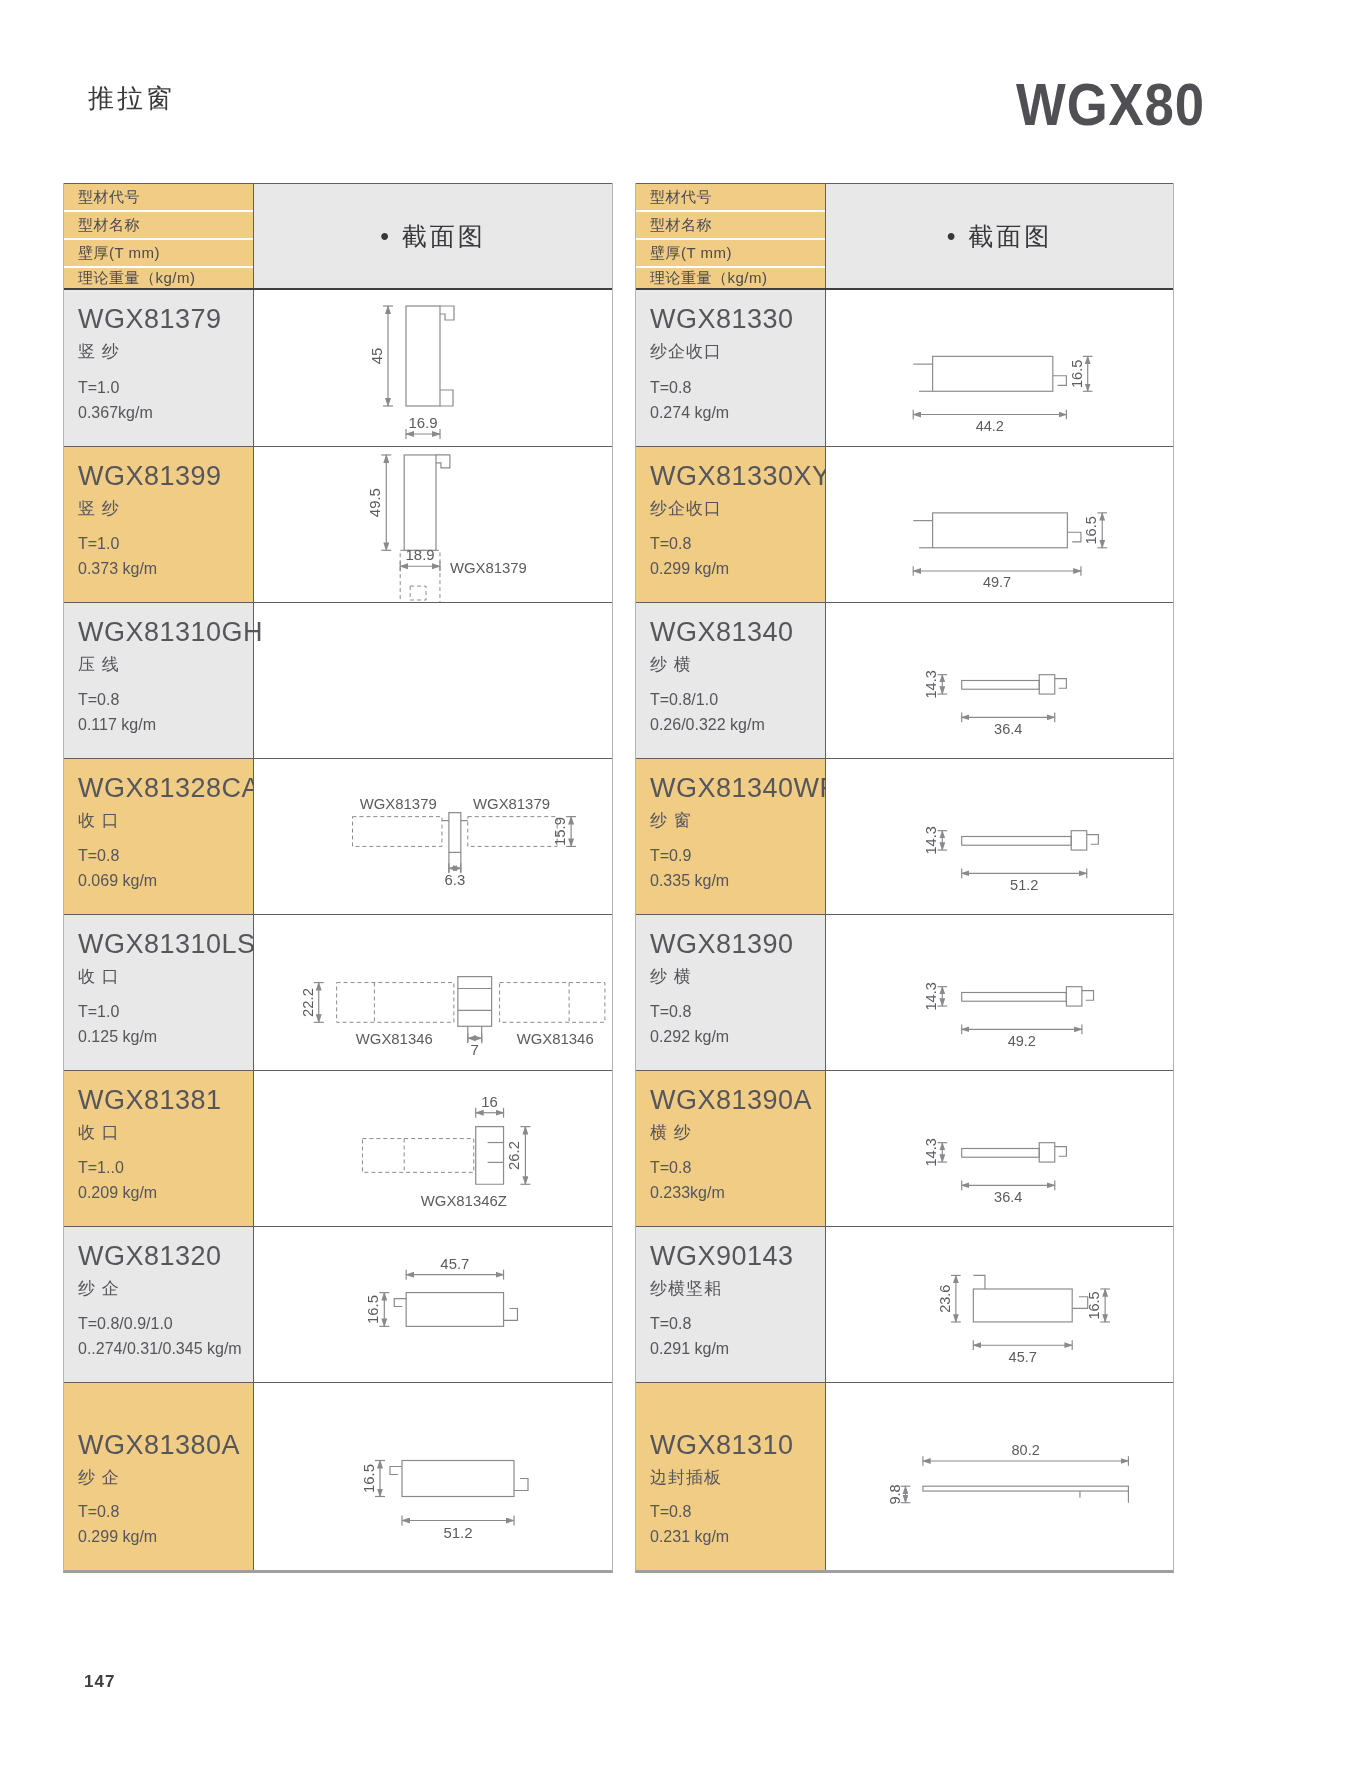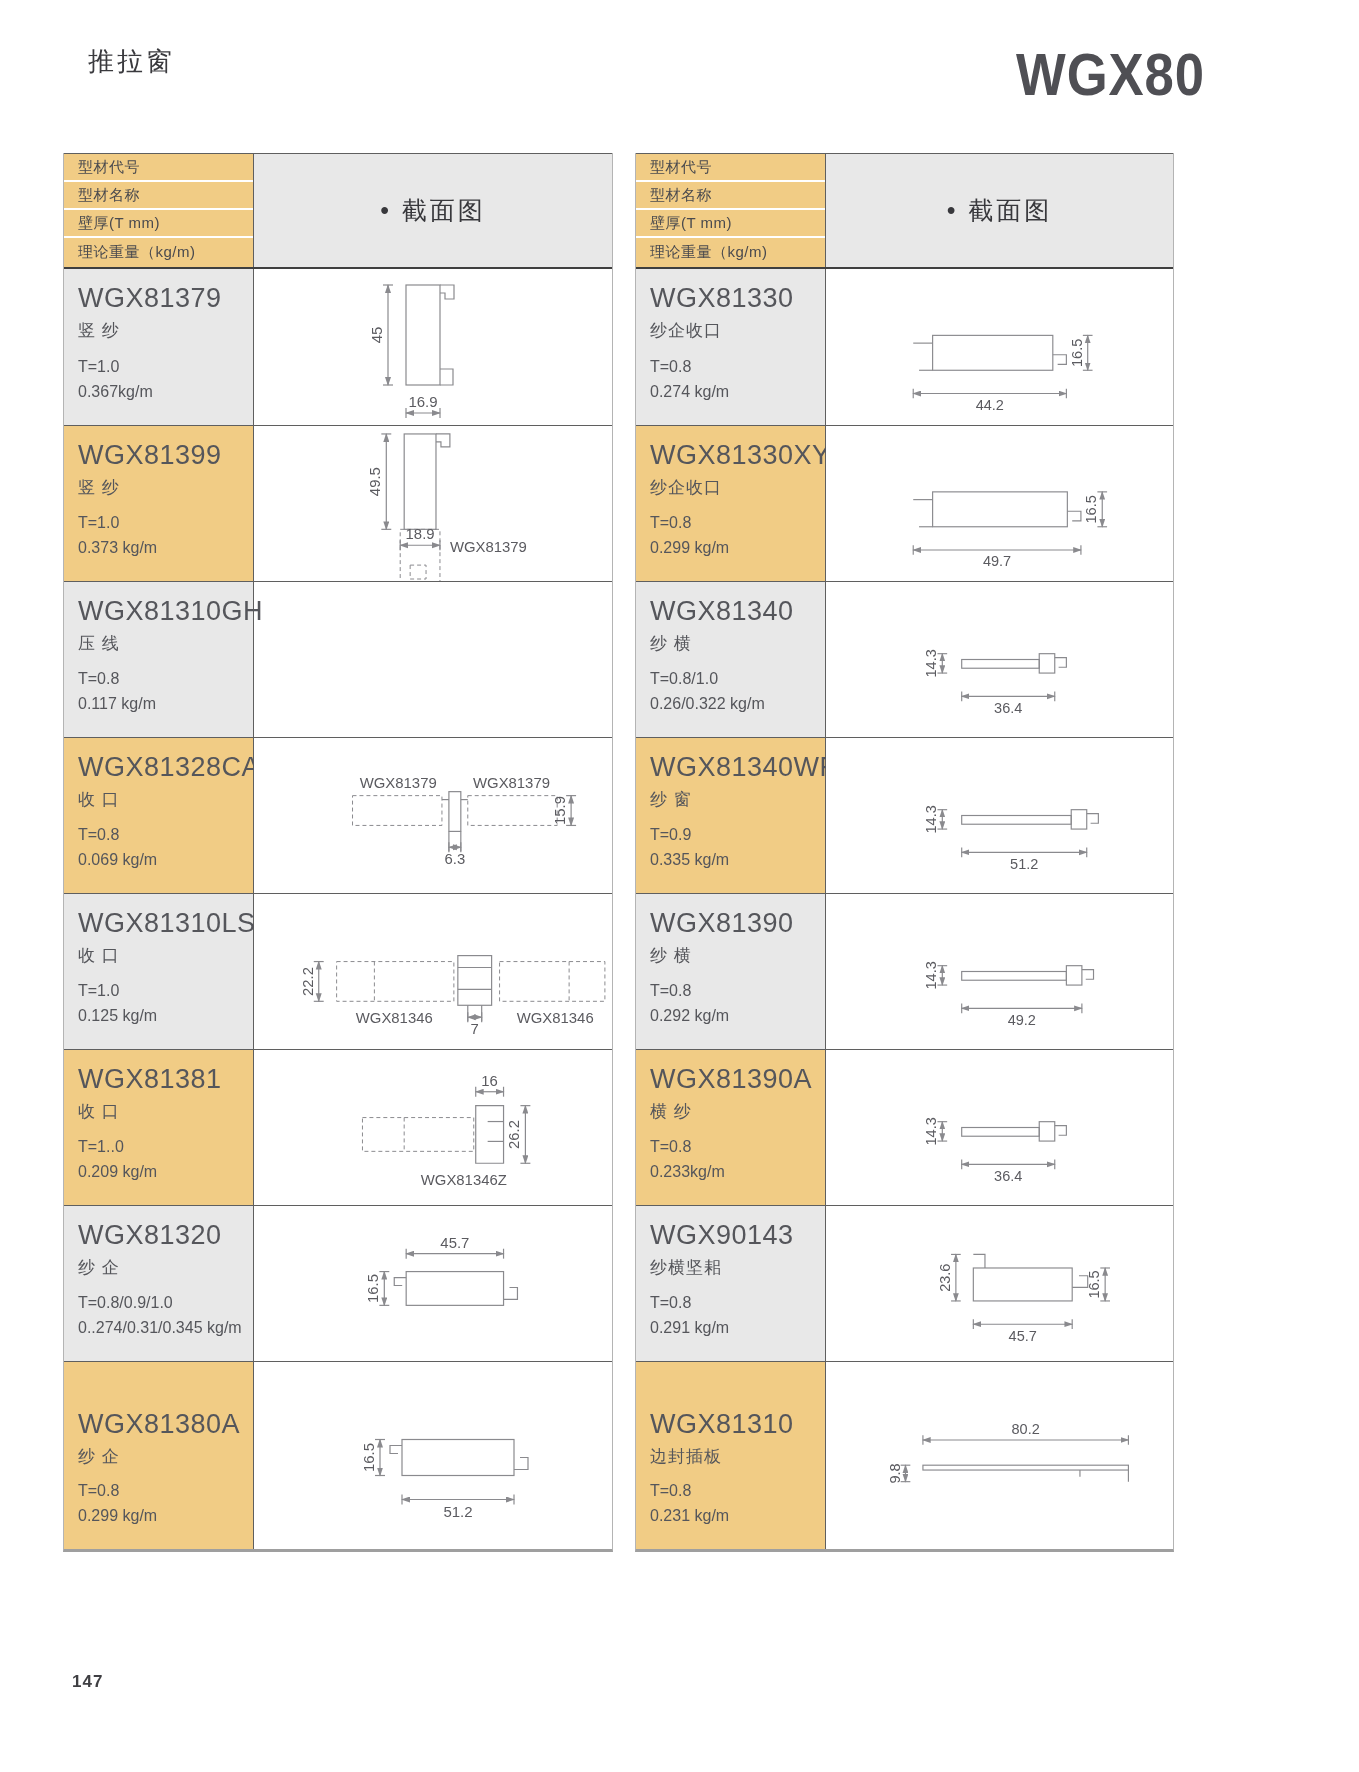--- a/index.html
+++ b/index.html
@@ -6,41 +6,41 @@
   html,body { background:#ffffff; }
   body {
     width:1359px; height:1772px; position:relative;
     font-family:"Liberation Sans", sans-serif;
     color:#55565b;
   }
   .page { position:absolute; inset:0; }
 
   
   .pagehead {
-    display:flex; justify-content:space-between; align-items:flex-start;
-    padding:44px 154px 0 88px;
+    display:flex; justify-content:space-between; align-items:center;
+    padding:74px 154px 0 88px;
   }
   .cat-title { font-size:26px; letter-spacing:3px; color:#3a3a3e; margin-bottom:16px; }
   .series-title { font-size:56px; font-weight:800; color:#4f4f54; letter-spacing:1px; transform:scale(0.94,1.06); transform-origin:right bottom; }
 
   
   .tables { display:flex; gap:22px; margin:44px 154px 0 63px; }
   .ptable { border-left:1px solid #b4b4b4; border-right:1px solid #b4b4b4; border-bottom:3px solid #9f9f9f; }
   .ptable.left  { width:550px; }
   .ptable.right { width:539px; }
 
   .thead { display:flex; border-top:1px solid #5f5f5f; border-bottom:2px solid #3f3f3f; }
   .hleft { width:190px; border-right:1px solid #5f5f5f; background:#fff; }
   .hcell {
     height:28px; background:var(--orange,#f1cc85);
     border-bottom:2px solid #fff;
     font-size:15px; color:#4a4a4e; display:flex; align-items:center;
     padding-left:14px; letter-spacing:0.5px;
   }
-  .hcell:last-child { border-bottom:none; height:29px; }
+  .hcell:last-child { border-bottom:none; height:20px; }
   .hright {
     flex:1; background:var(--gray,#e8e8e8);
     display:flex; align-items:center; justify-content:center;
   }
   .section-label { font-size:25px; color:#38383c; letter-spacing:3px; }
 
   .trow { display:flex; height:156px; }
   .trow + .trow { border-top:1px solid #5f5f5f; }
   .trow.tall { height:188px; }
   .cell-label {
@@ -58,21 +58,21 @@
   .weight { font-size:16px; color:#55565b; line-height:1.55; }
   .cell-diag { flex:1; background:#fff; }
   .cell-diag svg { width:100%; height:100%; display:block; }
 
   
   .pl { stroke:#8a8a8e; fill:none; stroke-width:1.2; }
   .da { stroke-dasharray:4 3; stroke-width:1; }
   .dt { fill:#5b5b60; font-size:15px; font-family:"Liberation Sans",sans-serif; }
 
   .page-number {
-    position:absolute; left:72px; top:1672px;
+    position:absolute; left:84px; top:1672px;
     font-size:17px; font-weight:bold; color:#3f3f43; letter-spacing:1px;
   }
 </style>
 </head>
 <body>
 
 <svg width="0" height="0" style="position:absolute" aria-hidden="true">
   <defs>
     <marker id="aR" markerWidth="9" markerHeight="8" refX="8" refY="3" orient="auto" markerUnits="userSpaceOnUse">
       <path d="M0,0 L9,3 L0,6 Z" fill="#8a8a8e"></path>

